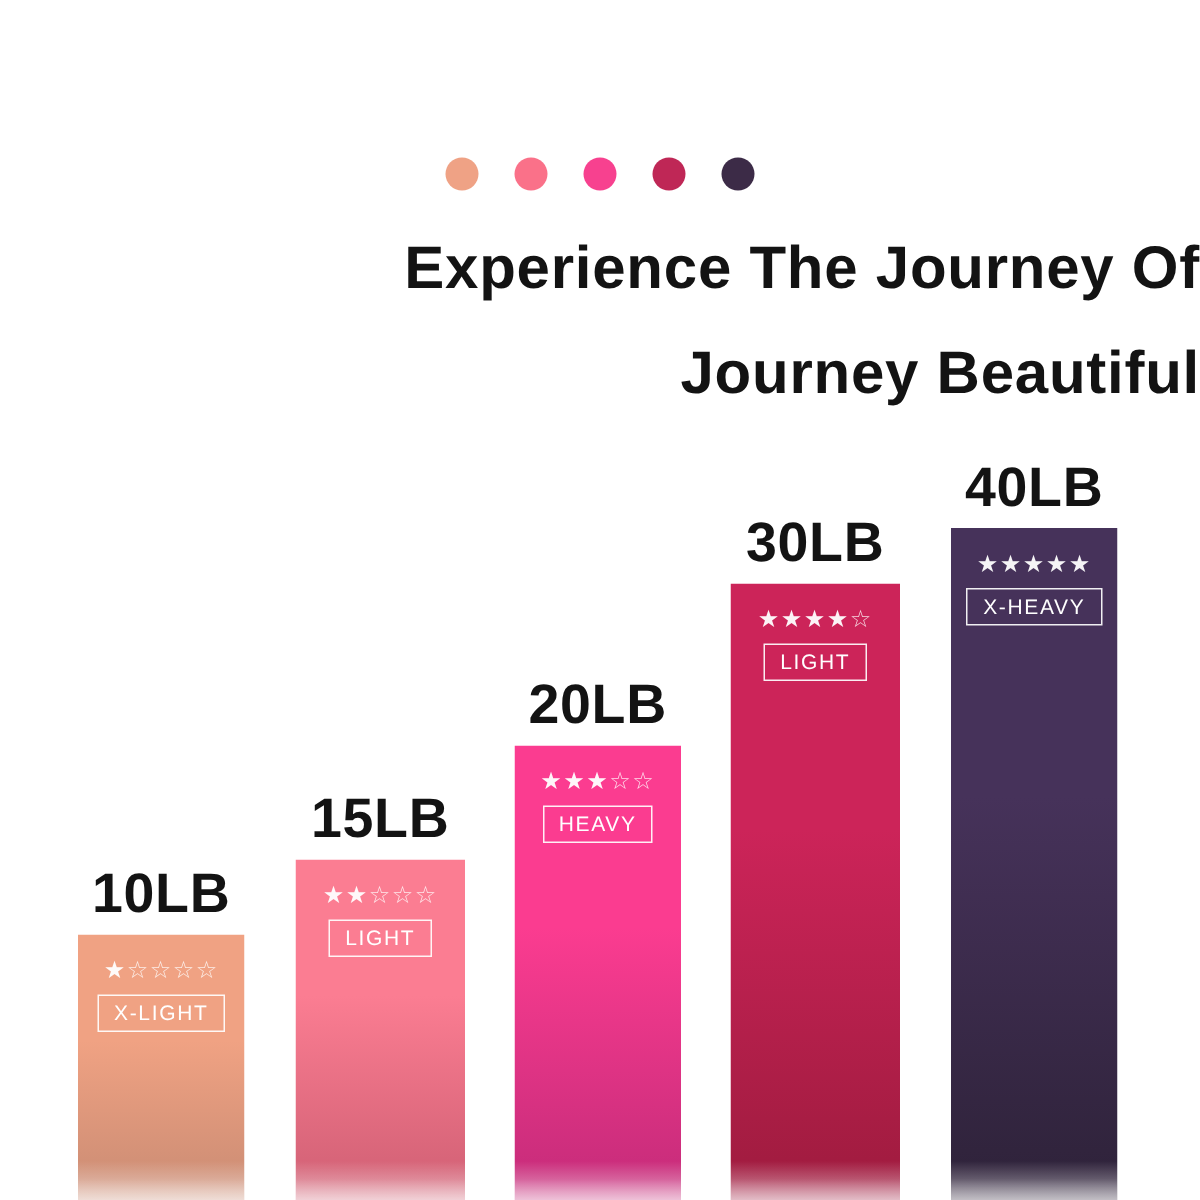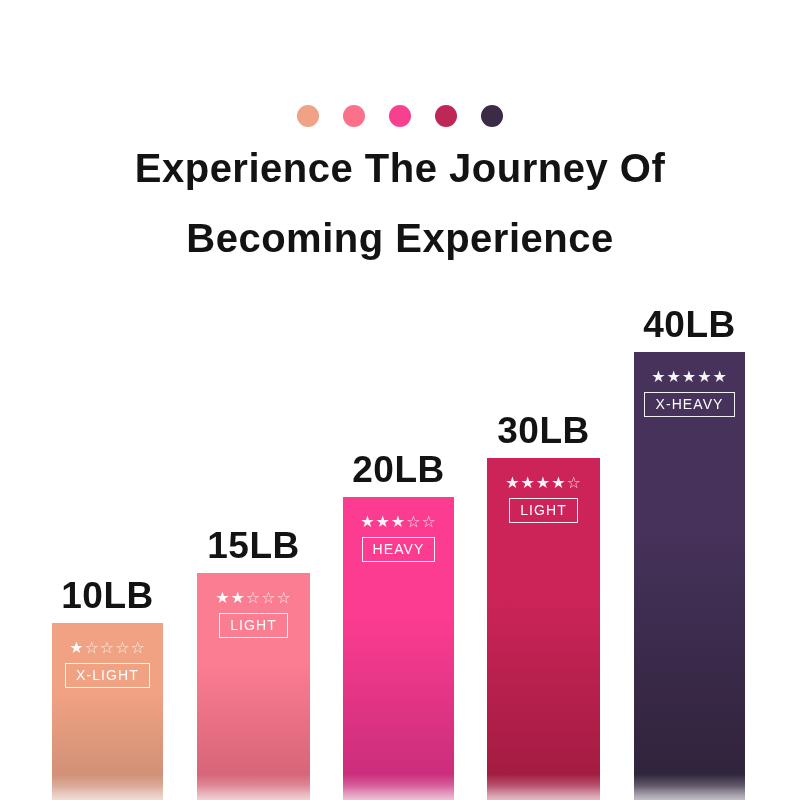--- a/index.html
+++ b/index.html
@@ -28,24 +28,24 @@
   }
   .dot {
     width: 22px;
     height: 22px;
     border-radius: 50%;
   }
 
   
   #heading {
     position: absolute;
-    top: 133px;
-    left: 0;
-    width: 800px;
-    text-align: center;
+    top: 144px;
+    left: 0;
+    width: 800px;
+    text-align: right;
     color: #131313;
     font-weight: bold;
     font-size: 40px;
     line-height: 70px;
     letter-spacing: 0.5px;
   }
   #heading .line {
     display: block;
     white-space: nowrap;
   }
@@ -139,21 +139,21 @@
 <div id="dots-row">
     <div class="dot" style="background: rgb(239, 162, 133);"></div>
     <div class="dot" style="background: rgb(250, 113, 137);"></div>
     <div class="dot" style="background: rgb(247, 65, 143);"></div>
     <div class="dot" style="background: rgb(191, 39, 86);"></div>
     <div class="dot" style="background: rgb(60, 43, 71);"></div>
   </div>
 
 <div id="heading">
   <span class="line">Experience The Journey Of</span>
-  <span class="line">Becoming Experience</span>
+  <span class="line">Journey Beautiful</span>
 </div>
 
 <div id="chart">
     <div class="bar-group" style="left: 52px; width: 111px; height: 177px;">
       <div class="bar-value">10LB</div>
       <div class="bar">
         <div class="bar-inner" style="background: linear-gradient(rgb(240, 162, 131) 0%, rgb(240, 162, 131) 40%, rgb(201, 139, 115) 100%);"></div>
         <div class="bar-badges">
           <div class="stars"><span class="on">★</span><span class="off">☆</span><span class="off">☆</span><span class="off">☆</span><span class="off">☆</span></div>
           <div class="level-badge">X-LIGHT</div>
@@ -176,21 +176,21 @@
       <div class="bar-value">20LB</div>
       <div class="bar">
         <div class="bar-inner" style="background: linear-gradient(rgb(251, 60, 144) 0%, rgb(251, 60, 144) 40%, rgb(196, 43, 121) 100%);"></div>
         <div class="bar-badges">
           <div class="stars"><span class="on">★</span><span class="on">★</span><span class="on">★</span><span class="off">☆</span><span class="off">☆</span></div>
           <div class="level-badge">HEAVY</div>
         </div>
         <div class="bar-fade"></div>
       </div>
     </div>
-    <div class="bar-group" style="left: 487px; width: 113px; height: 342px;">
+    <div class="bar-group" style="left: 487px; width: 113px; height: 411px;">
       <div class="bar-value">30LB</div>
       <div class="bar">
         <div class="bar-inner" style="background: linear-gradient(rgb(204, 36, 89) 0%, rgb(204, 36, 89) 40%, rgb(158, 27, 62) 100%);"></div>
         <div class="bar-badges">
           <div class="stars"><span class="on">★</span><span class="on">★</span><span class="on">★</span><span class="on">★</span><span class="off">☆</span></div>
           <div class="level-badge">LIGHT</div>
         </div>
         <div class="bar-fade"></div>
       </div>
     </div>

